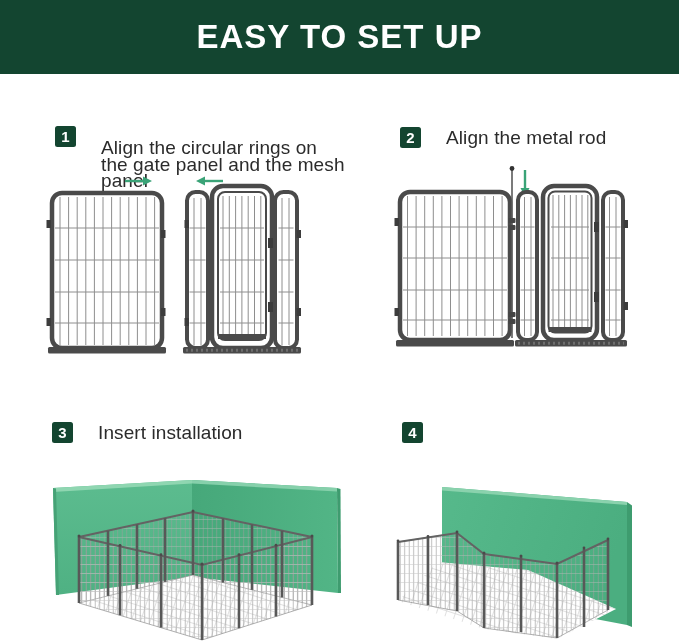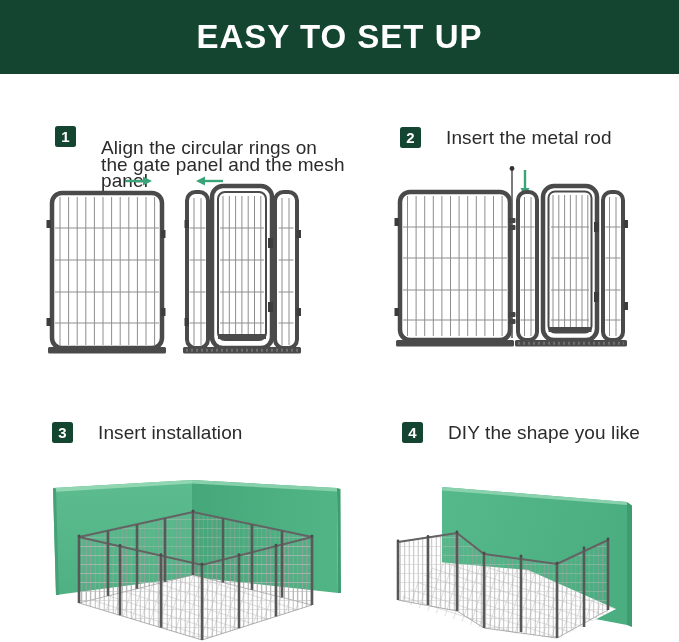--- a/index.html
+++ b/index.html
@@ -57,29 +57,28 @@
   <header class="banner">
     <h1>EASY TO SET UP</h1>
   </header>
 
   <div class="step-label" id="lbl1">
     <span class="step-num">1</span>
     <p class="step-text wrap">Align the circular rings on the gate panel and the mesh panel</p>
   </div>
   <div class="step-label" id="lbl2">
     <span class="step-num">2</span>
-    <p class="step-text single">Insert the metal rod</p>
+    <p class="step-text single">Align the metal rod</p>
   </div>
   <div class="step-label" id="lbl3">
     <span class="step-num">3</span>
     <p class="step-text single">Insert installation</p>
   </div>
   <div class="step-label" id="lbl4">
     <span class="step-num">4</span>
-    <p class="step-text single">DIY the shape you like</p>
   </div>
 
   <svg id="ill1" class="illus" width="280" height="195" viewBox="0 0 280 195">
 
     <g stroke="#3aa377" fill="#3aa377">
       <line x1="85" y1="11" x2="103" y2="11" stroke-width="2.4"></line>
       <polygon points="103,6.5 112,11 103,15.5" stroke="none"></polygon>
     </g>
     <g stroke="#3aa377" fill="#3aa377">
       <line x1="183" y1="11" x2="165" y2="11" stroke-width="2.4"></line>

